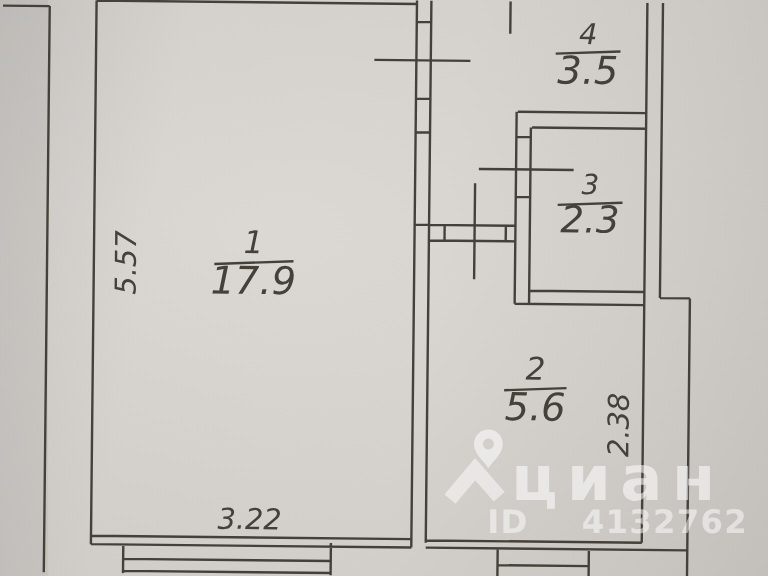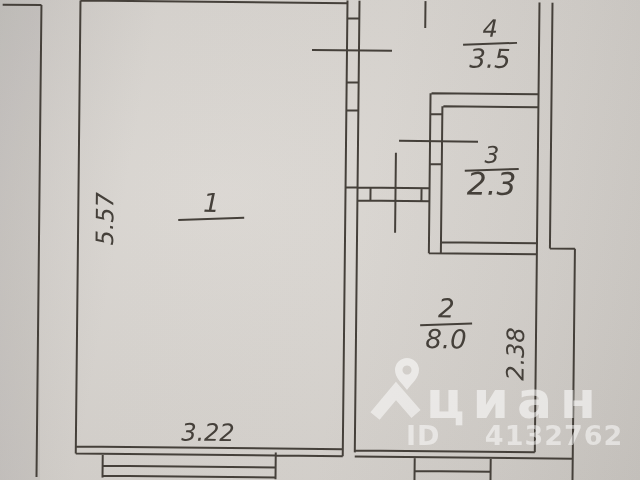--- a/index.html
+++ b/index.html
@@ -10,21 +10,21 @@
       linear-gradient(100deg,#c8c4c0 0%,#d7d3ce 22%,#d8d4cf 55%,#d2cec9 80%,#cbc7c2 100%);
     font-family:"DejaVu Sans",sans-serif;
   }
   .edge-shade{position:absolute;left:0;top:0;width:40px;height:480px;background:rgba(60,55,50,0.05);}
   .plan{position:absolute;left:0;top:0;width:640px;height:480px;transform:rotate(0.6deg);transform-origin:320px 240px;}
   svg{position:absolute;left:0;top:0;}
   .lbl{position:absolute;color:#45403a;font-style:italic;white-space:nowrap;}
   .room-label{display:flex;flex-direction:column;align-items:center;transform:translateX(-50%);}
   .room-label .num{font-size:26px;line-height:26px;}
   .room-label .bar{height:2px;background:#45403a;margin:2px 0 1px 0;transform:rotate(-2.5deg);}
-  .room-label .ar{font-size:26px;line-height:27px;}
+  .room-label .ar{font-size:32px;line-height:27px;}
   .dim{font-size:24px;transform:translate(-50%,-50%);}
   .dim.vert{transform:translate(-50%,-50%) rotate(-90deg);}
   .wm{position:absolute;color:rgba(255,255,255,0.55);font-style:normal;}
   .wm-brand{left:426px;top:374px;font-size:52px;line-height:52px;font-weight:bold;letter-spacing:8px;}
   .wm-id{left:406px;top:420px;font-size:27px;font-weight:bold;color:rgba(255,255,255,0.50);word-spacing:34px;letter-spacing:1px;}
 </style>
 </head>
 <body>
 
 <div class="photo">
@@ -52,26 +52,27 @@
       <path fill="none" stroke="#45403a" stroke-width="2" d="
         M310,50 H390
         M398,140 H477
         M395,152 V232
       "></path>
     </svg>
 
     <div class="lbl room-label" style="left:211px;top:191px;">
       <span class="num">1</span>
       <span class="bar" style="width:66px;"></span>
+      <span class="ar">17.9</span>
     </div>
 
     <div class="lbl room-label" style="left:447px;top:294px;">
       <span class="num">2</span>
       <span class="bar" style="width:52px;"></span>
-      <span class="ar">8.0</span>
+      <span class="ar">5.6</span>
     </div>
 
     <div class="lbl room-label" style="left:491px;top:142px;">
       <span class="num" style="font-size:23px;line-height:23px;">3</span>
       <span class="bar" style="width:54px;"></span>
       <span class="ar" style="font-size:31px;line-height:24px;">2.3</span>
     </div>
 
     <div class="lbl room-label" style="left:488px;top:15px;">
       <span class="num" style="font-size:24px;line-height:24px;">4</span>

